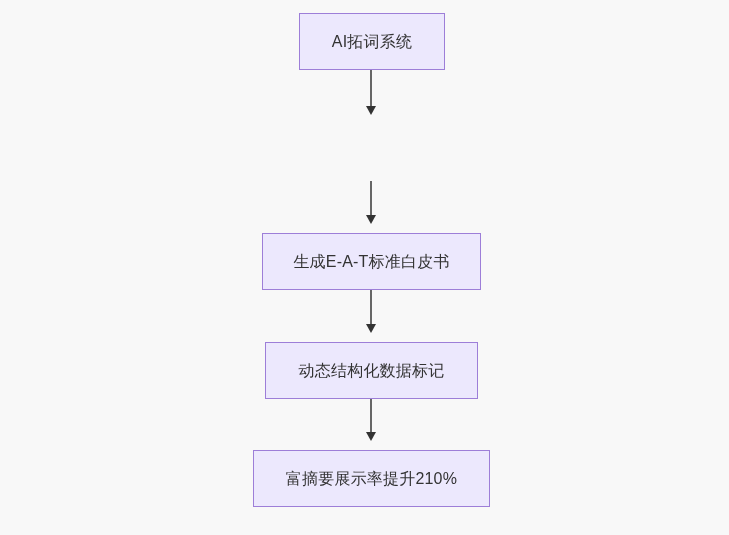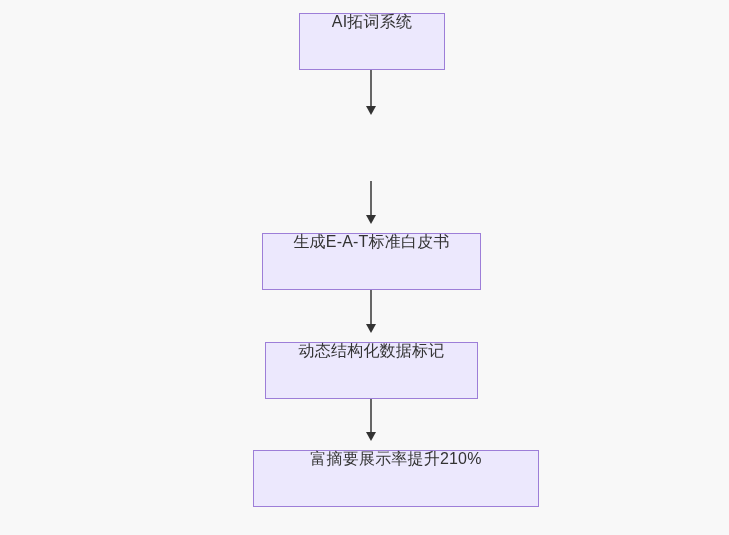--- a/index.html
+++ b/index.html
@@ -18,20 +18,21 @@
     width: 729px;
     height: 535px;
     background: #f8f8f8;
   }
   .node {
     position: absolute;
     box-sizing: border-box;
     background: #ece8fd;
     border: 1px solid #9d7ed8;
     display: flex;
+    align-items: center;
     justify-content: center;
     height: 57px;
   }
   .node-label {
     font-size: 16px;
     line-height: 1;
     color: #333333;
     white-space: nowrap;
     letter-spacing: 0.2px;
   }
@@ -82,17 +83,17 @@
 
   <div class="node" style="left: 299px; top: 13px; width: 146px; height: 57px; background: rgb(236, 232, 253); border-color: rgb(157, 126, 216);">
     <span class="node-label" style="color: rgb(51, 51, 51);">AI拓词系统</span>
   </div>
   <div class="node" style="left: 262px; top: 233px; width: 219px; height: 57px; background: rgb(236, 232, 253); border-color: rgb(157, 126, 216);">
     <span class="node-label" style="color: rgb(51, 51, 51);">生成E-A-T标准白皮书</span>
   </div>
   <div class="node" style="left: 265px; top: 342px; width: 213px; height: 57px; background: rgb(236, 232, 253); border-color: rgb(157, 126, 216);">
     <span class="node-label" style="color: rgb(51, 51, 51);">动态结构化数据标记</span>
   </div>
-  <div class="node" style="left: 253px; top: 450px; width: 286px; height: 57px; background: rgb(236, 232, 253); border-color: rgb(157, 126, 216);">
+  <div class="node" style="left: 253px; top: 450px; width: 237px; height: 57px; background: rgb(236, 232, 253); border-color: rgb(157, 126, 216);">
     <span class="node-label" style="color: rgb(51, 51, 51);">富摘要展示率提升210%</span>
   </div>
 
 </div>
 
 </body></html>

